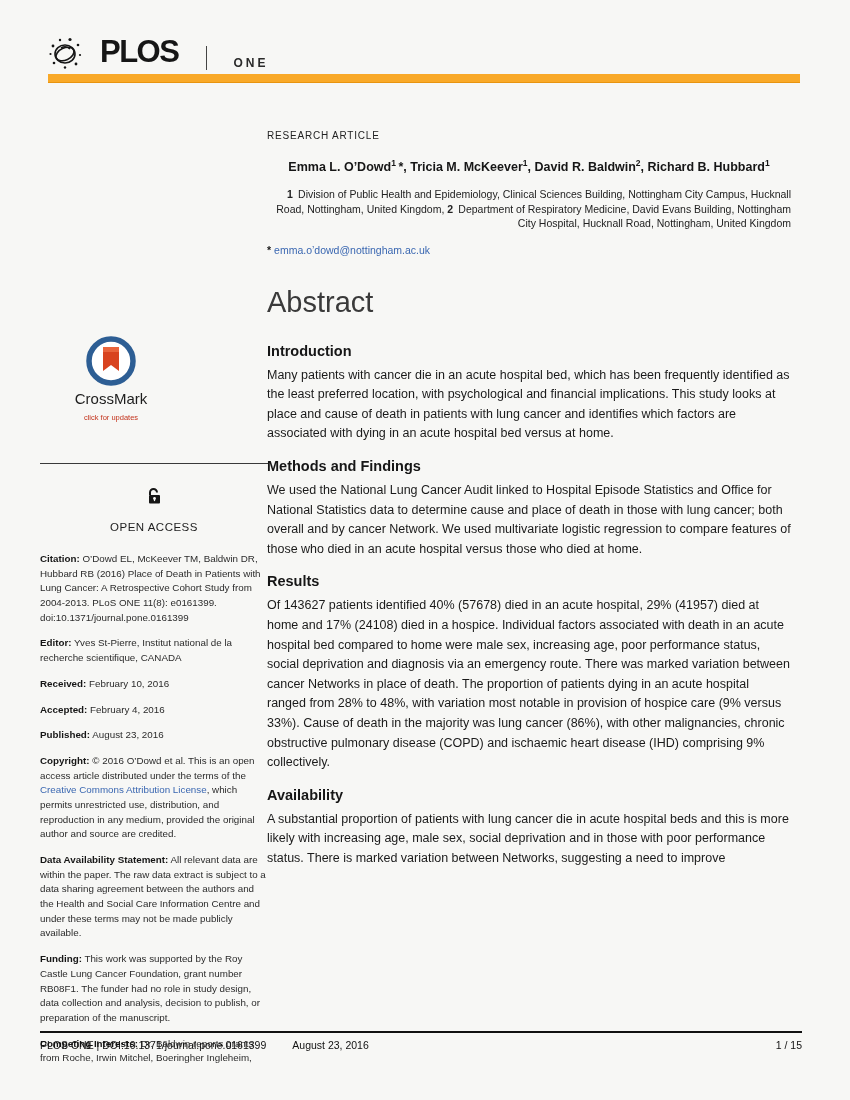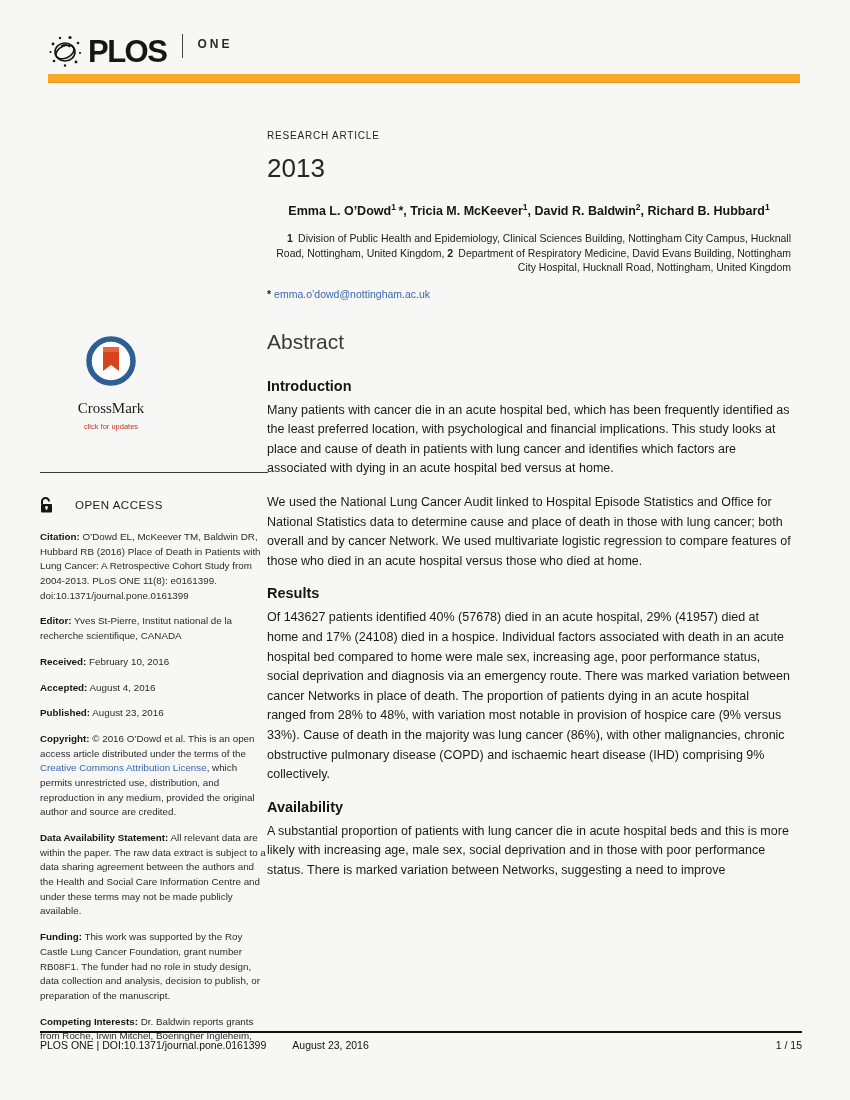--- a/index.html
+++ b/index.html
@@ -7,52 +7,52 @@
     width:850px;height:1100px;
     background:#f7f7f5;
     font-family:"Liberation Sans", sans-serif;
     color:#1c1c1c;
     position:relative;
     overflow:hidden;
   }
   .page{position:absolute;inset:0;}
 
   
-  .masthead{position:absolute;left:48px;top:34px;display:flex;align-items:flex-start;gap:6px;}
+  .masthead{position:absolute;left:48px;top:34px;display:flex;align-items:flex-end;gap:18px;}
   .globe{width:34px;height:34px;}
   .brand{font-size:31px;font-weight:bold;letter-spacing:-1.5px;color:#161616;}
   .brand-divider{width:1px;height:24px;background:#444;margin:0 8px 0 10px;}
   .journal{font-size:12px;font-weight:bold;letter-spacing:3px;color:#2a2a2a;padding-top:3px;}
   .accent-bar{position:absolute;left:48px;top:74px;width:752px;height:8px;background:#F9A928;border-bottom:1px solid #e8940f;}
 
   
   .sidebar{position:absolute;left:40px;top:336px;width:228px;font-size:9.8px;line-height:1.5;color:#2b2b2b;}
   .crossmark{width:110px;text-align:center;margin-left:16px;}
   .crossmark-badge{width:50px;height:50px;display:block;margin:0 auto;}
-  .crossmark-title{font-family:Liberation Serif, serif;font-size:15px;color:#1d1d1d;margin-top:11px;}
+  .crossmark-title{font-family:Liberation Sans, sans-serif;font-size:15px;color:#1d1d1d;margin-top:2px;}
   .crossmark-sub{font-size:7.5px;color:#c3341d;margin-top:1px;}
   .side-rule{border:none;border-top:1px solid #3a3a3a;margin:40px 0 0 0;width:228px;}
-  .open-access{display:flex;align-items:center;gap:22px;margin:24px 0 16px 0;}
+  .open-access{display:flex;align-items:center;gap:15px;margin:24px 0 16px 0;flex-direction:column;}
   .open-access-text{font-size:11.5px;letter-spacing:0.5px;color:#1d1d1d;}
   .lock{width:13px;height:16px;}
   .side-entry{margin:0 0 11px 0;}
   .side-label{font-weight:bold;color:#161616;}
   .side-link{color:#3a67b1;text-decoration:none;text-align:center;}
 
   
   .main{position:absolute;left:267px;top:130px;width:524px;}
   .kicker{font-size:10px;letter-spacing:0.8px;color:#222;margin:0 0 10px 0;}
   .title{font-size:26px;line-height:34px;font-weight:400;color:#262626;margin:0;}
   .authors{font-size:12.5px;font-weight:bold;color:#161616;margin:17px 0 0 0;text-align:center;}
   .authors sup{font-size:8.5px;}
   .affiliations{font-size:10.5px;line-height:14.5px;color:#222;margin:13px 0 0 0;text-align:right;}
   .correspondence{font-size:10.5px;margin:13px 0 0 0;}
   .corr-marker{font-weight:bold;color:#161616;margin-right:3px;}
   .email-link{color:#3a67b1;text-decoration:none;}
-  .abstract-heading{font-size:21px;font-weight:400;color:#3a3a3a;margin:30px 0 24px 0;}
+  .abstract-heading{font-size:29px;font-weight:400;color:#3a3a3a;margin:30px 0 24px 0;}
   .section{margin:0 0 14px 0;}
   .section-heading{font-size:14.5px;font-weight:bold;color:#161616;margin:0 0 7px 0;}
   .section-text{font-size:12.5px;line-height:19.6px;color:#1a1a1a;margin:0;}
 
   
   .footer-rule{position:absolute;left:40px;top:1031px;width:762px;border:none;border-top:2px solid #111;margin:0;}
   .footer{position:absolute;left:40px;top:1039px;width:762px;display:flex;font-size:10.5px;color:#111;}
   .footer-left{display:flex;gap:26px;}
   .footer-page{margin-left:auto;}
 </style>
@@ -108,55 +108,55 @@
       </svg>
       <span class="open-access-text">OPEN ACCESS</span>
     </div>
 
     <p class="side-entry"><span class="side-label">Citation:</span> <span>O’Dowd EL, McKeever TM, Baldwin DR, Hubbard RB (2016) Place of Death in Patients with Lung Cancer: A Retrospective Cohort Study from 2004-2013. PLoS ONE 11(8): e0161399. doi:10.1371/journal.pone.0161399</span></p>
 
     <p class="side-entry"><span class="side-label">Editor:</span> <span>Yves St-Pierre, Institut national de la recherche scientifique, CANADA</span></p>
 
     <p class="side-entry"><span class="side-label">Received:</span> <span>February 10, 2016</span></p>
 
-    <p class="side-entry"><span class="side-label">Accepted:</span> <span>August 4, 2016</span></p>
+    <p class="side-entry"><span class="side-label">Accepted:</span> <span>February 4, 2016</span></p>
 
     <p class="side-entry"><span class="side-label">Published:</span> <span>August 23, 2016</span></p>
 
     <p class="side-entry"><span class="side-label">Copyright:</span> <span>© 2016 O’Dowd et al. This is an open access article distributed under the terms of the </span><a href="#" class="side-link">Creative Commons Attribution License</a><span>, which permits unrestricted use, distribution, and reproduction in any medium, provided the original author and source are credited.</span></p>
 
     <p class="side-entry"><span class="side-label">Data Availability Statement:</span> <span>All relevant data are within the paper. The raw data extract is subject to a data sharing agreement between the authors and the Health and Social Care Information Centre and under these terms may not be made publicly available.</span></p>
 
     <p class="side-entry"><span class="side-label">Funding:</span> <span>This work was supported by the Roy Castle Lung Cancer Foundation, grant number RB08F1. The funder had no role in study design, data collection and analysis, decision to publish, or preparation of the manuscript.</span></p>
 
     <p class="side-entry"><span class="side-label">Competing Interests:</span> <span>Dr. Baldwin reports grants from Roche, Irwin Mitchel, Boeringher Ingleheim,</span></p>
   </div>
 
   <div class="main">
     <p class="kicker">RESEARCH ARTICLE</p>
 
     <h1 class="title">
-      <div>2013</div>
     </h1>
 
     <p class="authors"><span>Emma L. O’Dowd<sup>1</sup> *</span>, <span>Tricia M. McKeever<sup>1</sup></span>, <span>David R. Baldwin<sup>2</sup></span>, <span>Richard B. Hubbard<sup>1</sup></span></p>
 
     <p class="affiliations"><b>1 </b>Division of Public Health and Epidemiology, Clinical Sciences Building, Nottingham City Campus, Hucknall Road, Nottingham, United Kingdom, <b>2 </b>Department of Respiratory Medicine, David Evans Building, Nottingham City Hospital, Hucknall Road, Nottingham, United Kingdom</p>
 
     <p class="correspondence">
       <span class="corr-marker">*</span><a href="#" class="email-link">emma.o’dowd@nottingham.ac.uk</a>
     </p>
 
     <h2 class="abstract-heading">Abstract</h2>
 
     <div class="section">
       <h3 class="section-heading">Introduction</h3>
       <p class="section-text">Many patients with cancer die in an acute hospital bed, which has been frequently identified as the least preferred location, with psychological and financial implications. This study looks at place and cause of death in patients with lung cancer and identifies which factors are associated with dying in an acute hospital bed versus at home.</p>
     </div>
     <div class="section">
+      <h3 class="section-heading">Methods and Findings</h3>
       <p class="section-text">We used the National Lung Cancer Audit linked to Hospital Episode Statistics and Office for National Statistics data to determine cause and place of death in those with lung cancer; both overall and by cancer Network. We used multivariate logistic regression to compare features of those who died in an acute hospital versus those who died at home.</p>
     </div>
     <div class="section">
       <h3 class="section-heading">Results</h3>
       <p class="section-text">Of 143627 patients identified 40% (57678) died in an acute hospital, 29% (41957) died at home and 17% (24108) died in a hospice. Individual factors associated with death in an acute hospital bed compared to home were male sex, increasing age, poor performance status, social deprivation and diagnosis via an emergency route. There was marked variation between cancer Networks in place of death. The proportion of patients dying in an acute hospital ranged from 28% to 48%, with variation most notable in provision of hospice care (9% versus 33%). Cause of death in the majority was lung cancer (86%), with other malignancies, chronic obstructive pulmonary disease (COPD) and ischaemic heart disease (IHD) comprising 9% collectively.</p>
     </div>
     <div class="section">
       <h3 class="section-heading">Availability</h3>
       <p class="section-text">A substantial proportion of patients with lung cancer die in acute hospital beds and this is more likely with increasing age, male sex, social deprivation and in those with poor performance status. There is marked variation between Networks, suggesting a need to improve</p>
     </div>

